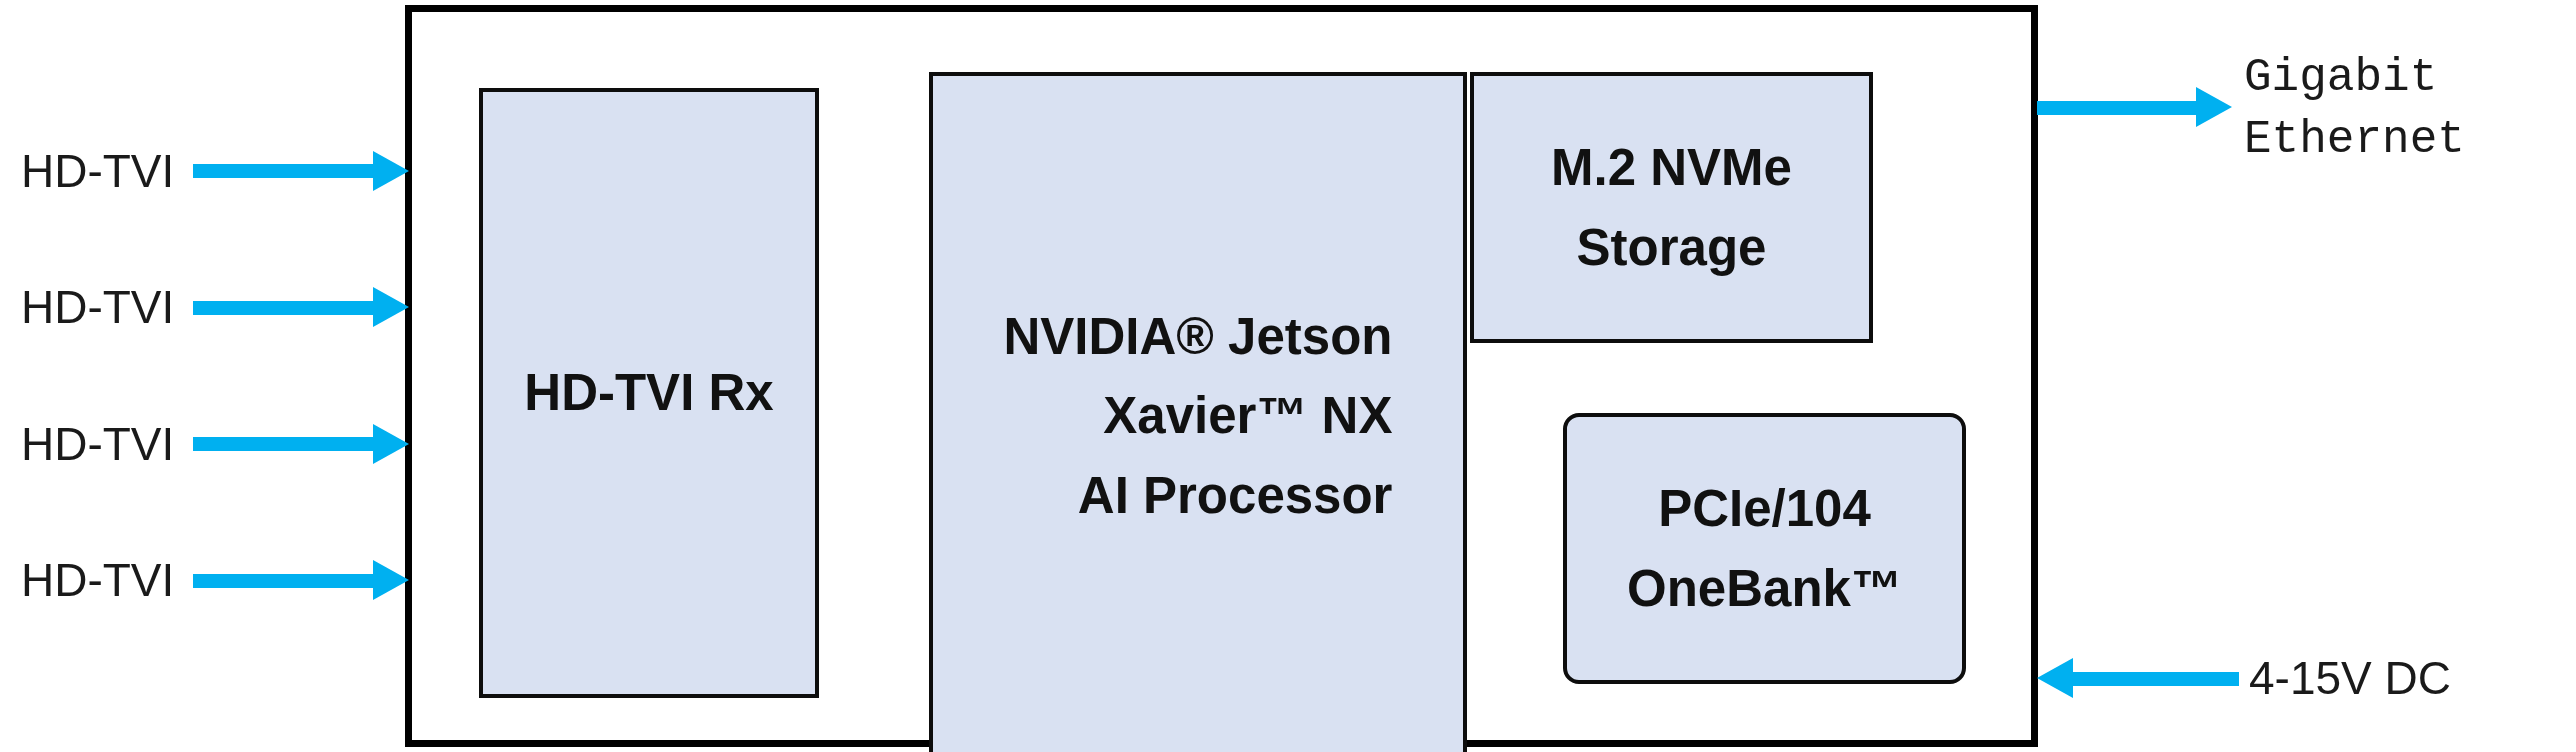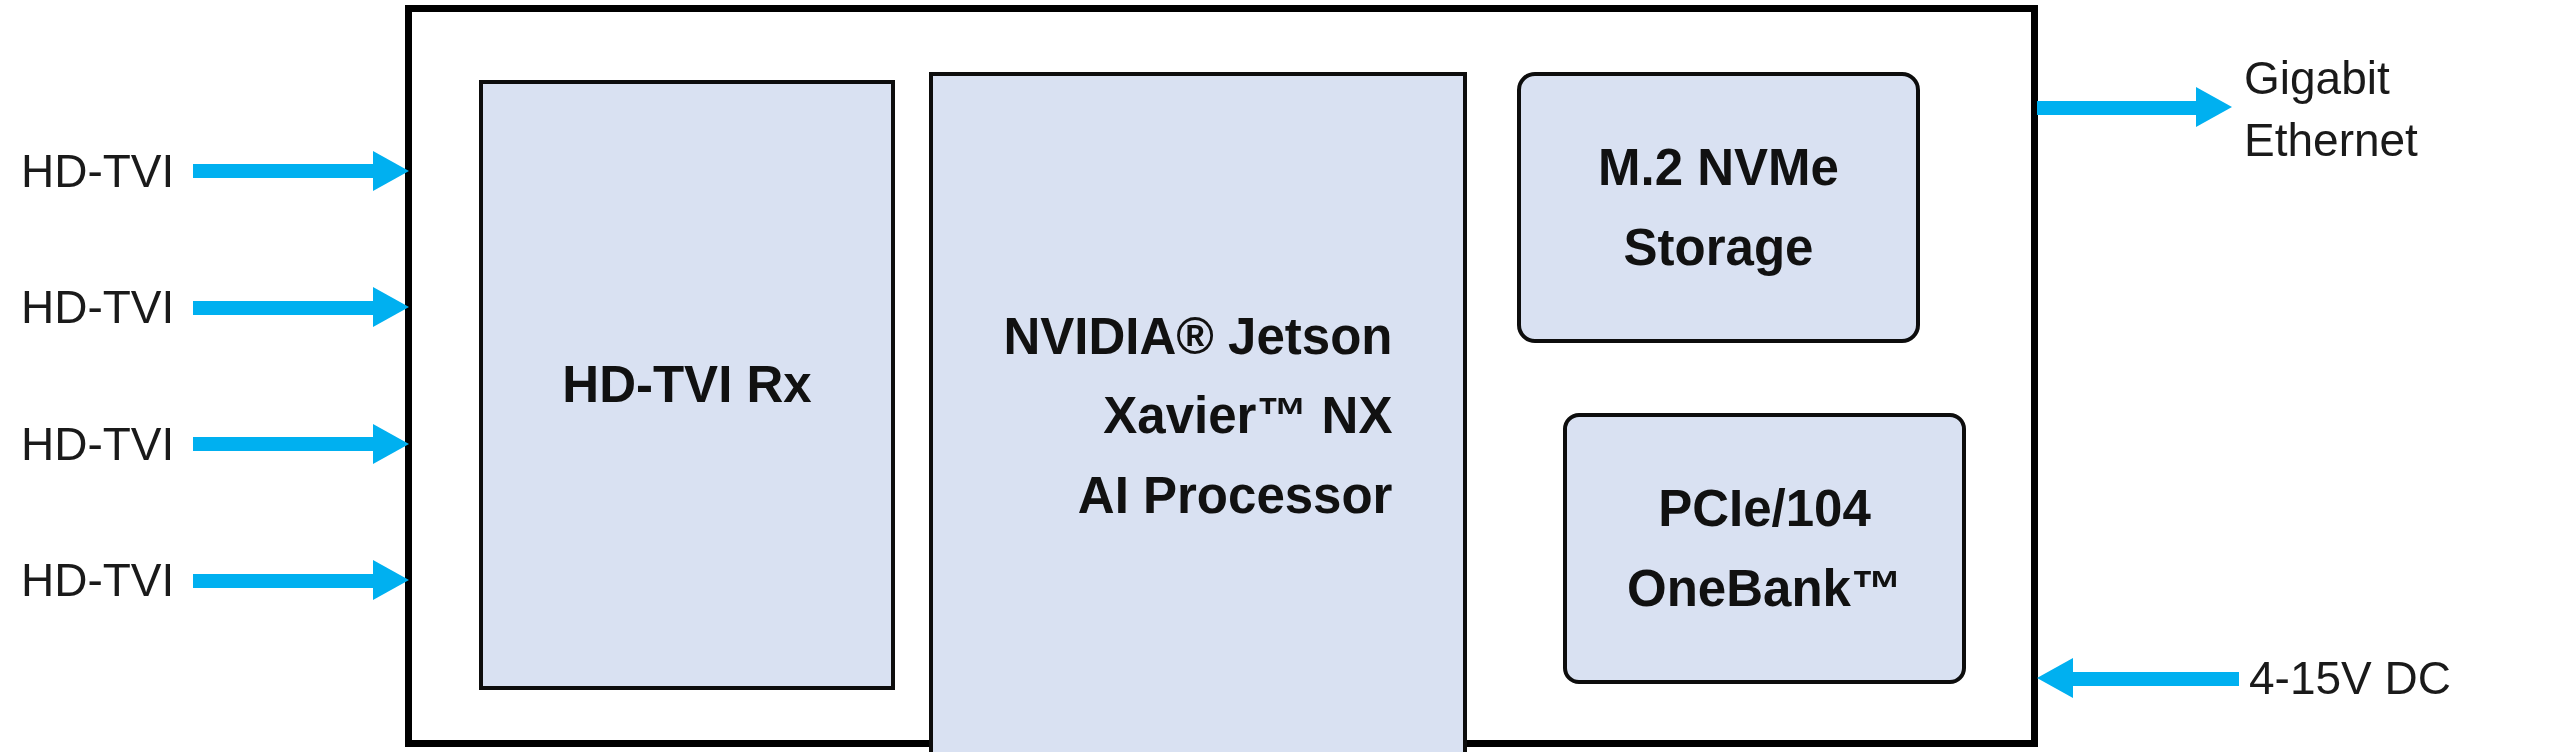--- a/index.html
+++ b/index.html
@@ -8,32 +8,32 @@
 
   
   .outer-box{position:absolute;left:405px;top:5.1px;width:1633px;height:742px;
     border:7.6px solid #000;background:#fff;box-sizing:border-box;}
 
   
   .block{position:absolute;background:var(--block-fill,#D9E1F2);border:4.2px solid #0d0d0d;
     box-sizing:border-box;display:flex;align-items:center;justify-content:center;
     text-align:center;font-weight:bold;font-size:51px;line-height:1.55;
     white-space:pre-line;color:#111;}
-  .block-receiver{left:479px;top:80px;width:416px;height:610px;}
+  .block-receiver{left:479px;top:88px;width:340px;height:610px;}
   .block-processor{left:929px;top:72px;width:538px;height:688px;text-align:right;}
-  .block-storage{left:1517px;top:72px;width:403px;height:271px;border-radius:18px;}
+  .block-storage{left:1470px;top:72px;width:403px;height:271px;}
   .block-expansion{left:1563px;top:413px;width:403px;height:271px;border-radius:16px;}
 
   
   .io-label{position:absolute;font-size:46px;color:#1a1a1a;white-space:pre-line;}
   .label-in1{left:21px;top:144px;line-height:54px;}
   .label-in2{left:21px;top:280px;line-height:54px;}
   .label-in3{left:21px;top:417px;line-height:54px;}
   .label-in4{left:21px;top:553px;line-height:54px;}
-  .label-ethernet{left:2244px;top:47px;line-height:62px;}
+  .label-ethernet{left:2244px;top:47px;line-height:62px;font-family:Liberation Mono, monospace;}
   .label-power{left:2249px;top:653px;line-height:51px;}
 
   
   .arrow{position:absolute;}
   .shaft{position:absolute;height:13.6px;background:var(--arrow,#00B0F0);}
   .head-right{position:absolute;width:0;height:0;
     border-top:20.3px solid transparent;border-bottom:20.3px solid transparent;
     border-left:36px solid var(--arrow,#00B0F0);}
   .head-left{position:absolute;width:0;height:0;
     border-top:20.3px solid transparent;border-bottom:20.3px solid transparent;

